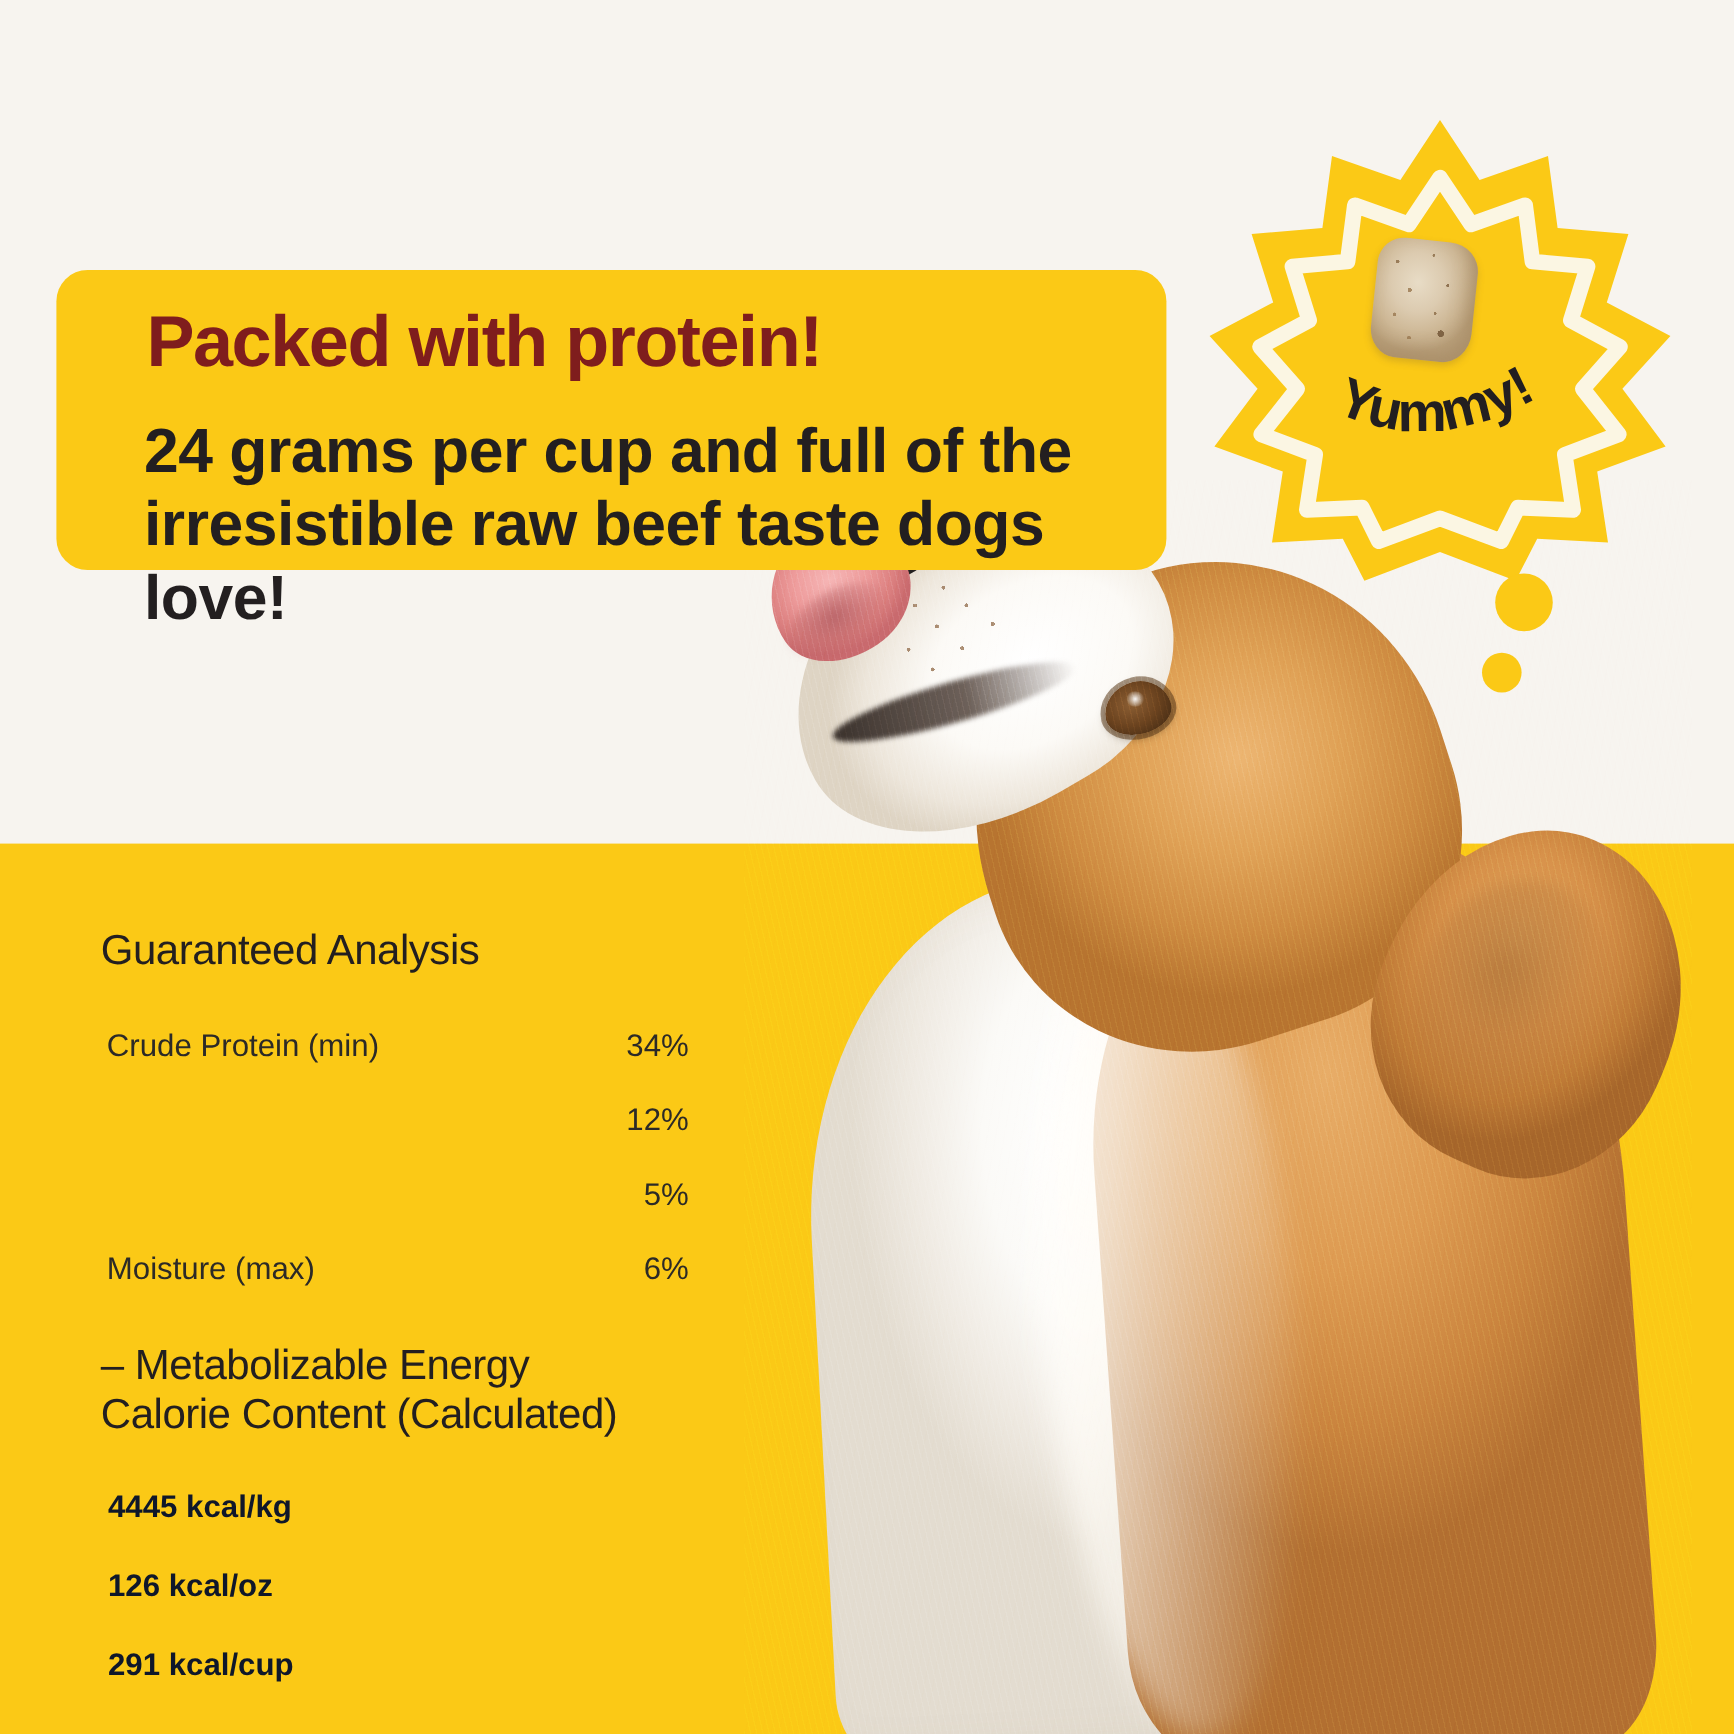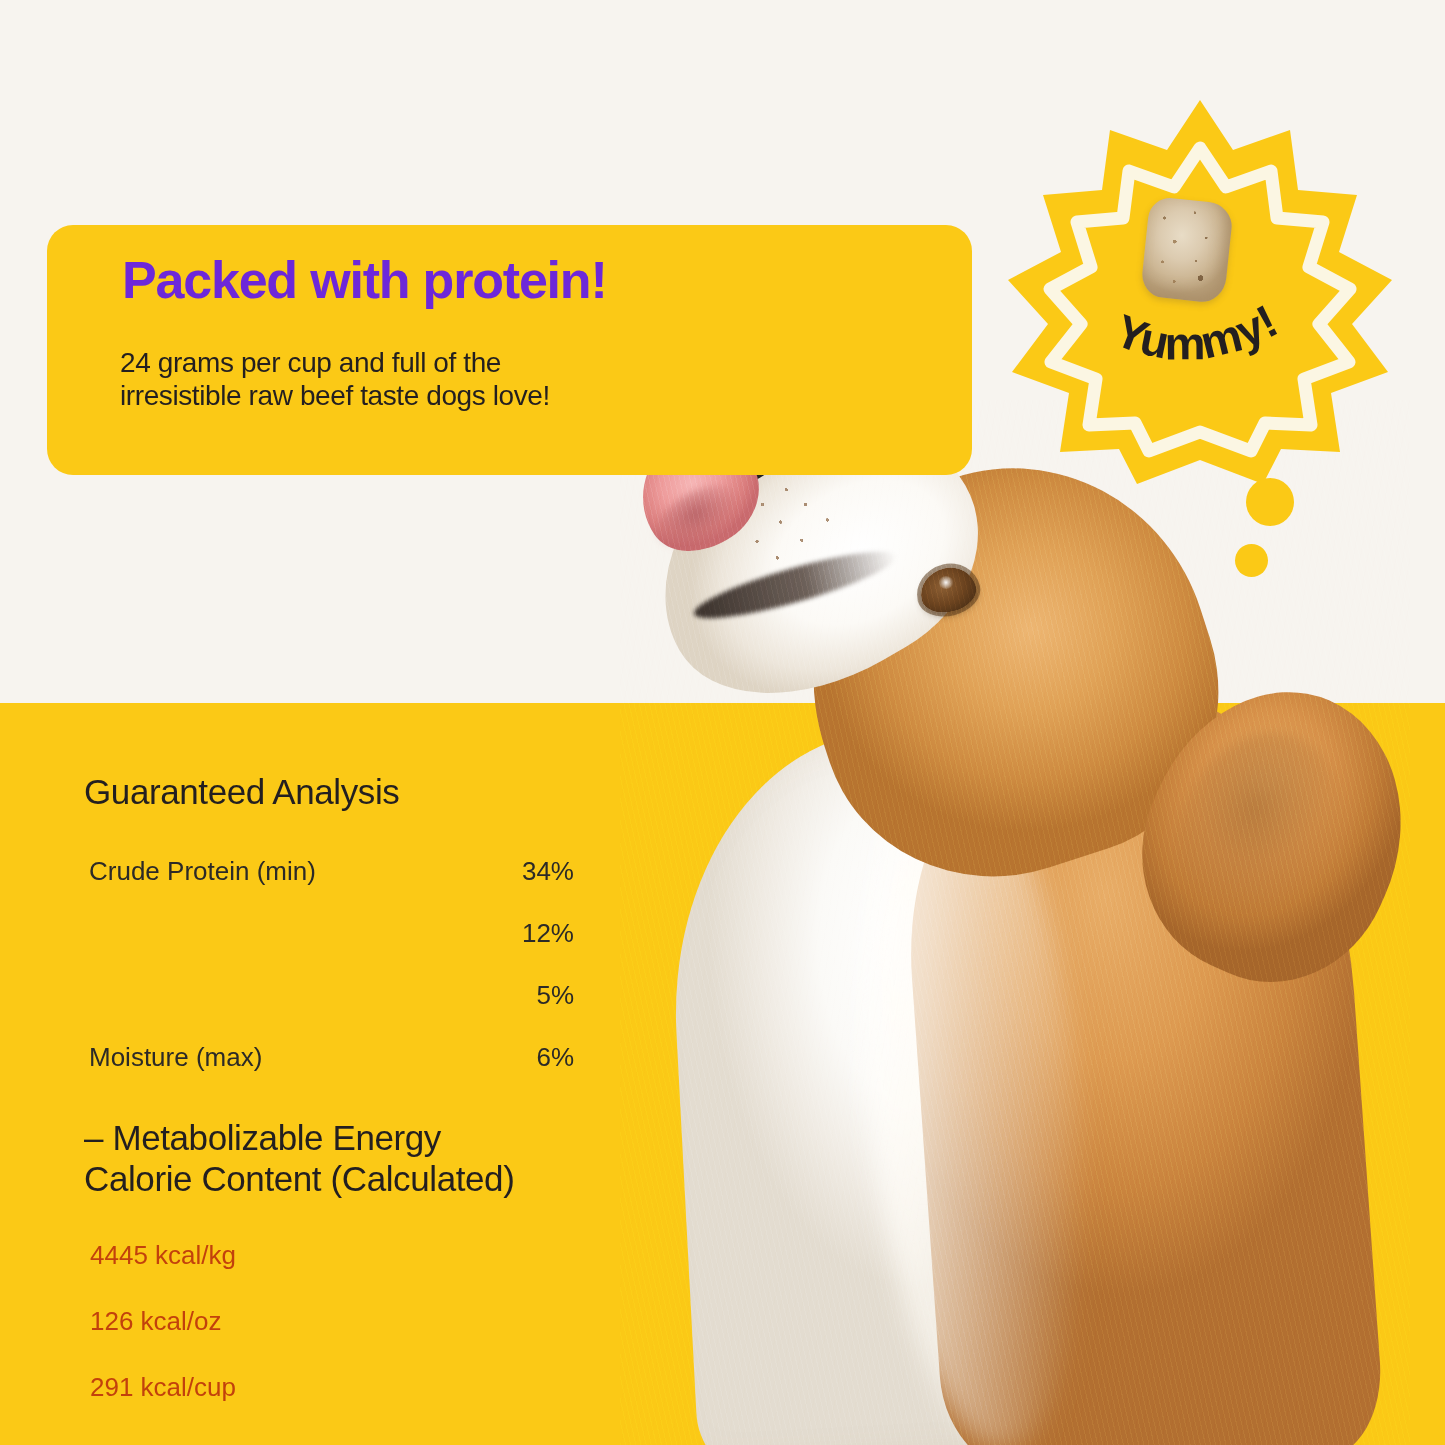--- a/index.html
+++ b/index.html
@@ -195,32 +195,32 @@
     position: absolute;
     left: 47px; top: 225px;
     width: 925px; height: 250px;
     background: #FBC916;
     border-radius: 26px;
   }
   .headline-title {
     position: absolute;
     left: 122px; top: 253px;
     width: 800px;
-    font-size: 52px;
+    font-size: 60px;
     font-weight: bold;
     letter-spacing: -1.2px;
-    color: #6d28d9;
+    color: #7f1d1d;
     line-height: 1.05;
   }
   .headline-sub {
     position: absolute;
     left: 120px; top: 346px;
     width: 830px;
-    font-size: 28px;
-    font-weight: 400;
+    font-size: 52px;
+    font-weight: 700;
     color: #231F20;
     line-height: 1.18;
     letter-spacing: -.4px;
   }
 
   
   .badge {
     position: absolute;
     left: 1000px; top: 92px;
     width: 400px; height: 400px;
@@ -310,21 +310,22 @@
 
   .cal-list {
     position: absolute;
     left: 90px; top: 1222px;
     width: 420px;
   }
   .cal-item {
     height: 66px;
     line-height: 66px;
     font-size: 26px;
-    color: #c2410c;
+    color: #0f172a;
+    font-weight: bold;
   }
 </style>
 </head>
 <body>
 
 <div id="canvas">
 
   <div class="panel-top"></div>
   <div class="panel-bottom"></div>
 

